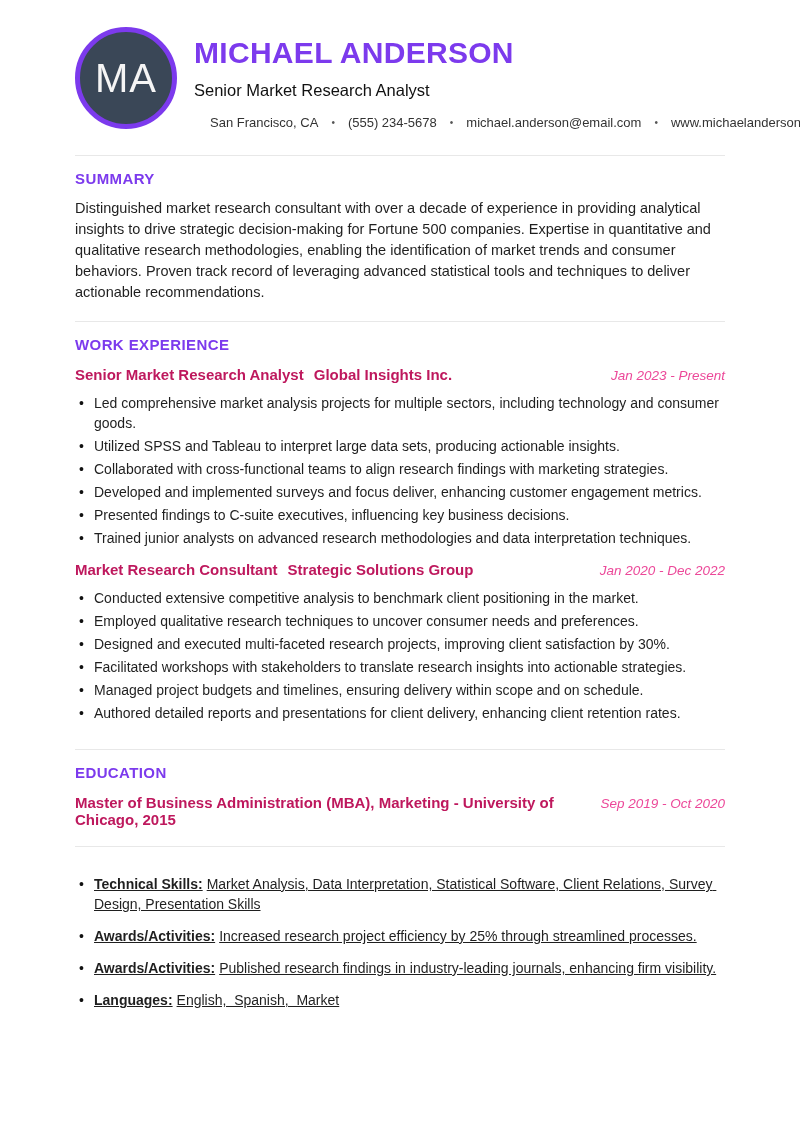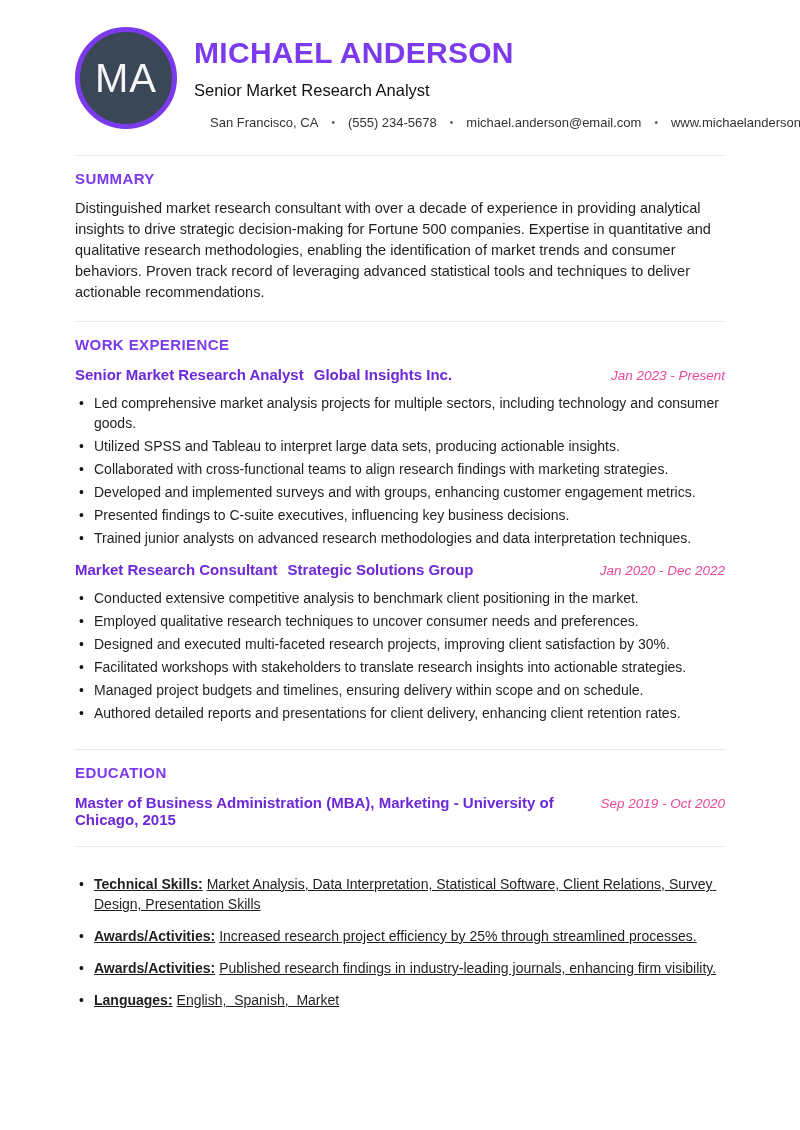--- a/index.html
+++ b/index.html
@@ -48,21 +48,21 @@
   hr.divider { border: none; border-top: 1px solid var(--divider); margin: 0; }
   hr.header-divider { margin-top: 20px; }
   .section { padding: 14px 0 18px 0; }
   .section-heading {
     color: var(--accent);
     font-size: 15px;
     font-weight: 700;
     letter-spacing: 0.4px;
   }
   .entry-row { display: flex; justify-content: space-between; align-items: baseline; }
-  .entry-title { font-size: 15px; font-weight: 700; color: #6d28d9; }
+  .entry-title { font-size: 15px; font-weight: 700; color: #be185d; }
   .entry-dates { font-size: 13.5px; font-style: italic; color: #ec4899; white-space: nowrap; margin-left: 16px; }
   
   .summary-text { margin-top: 11px; font-size: 14.5px; line-height: 21px; color: var(--text); }
   
   .job .entry-row { margin-top: 13px; }
   .job-company { margin-left: 10px; }
   ul.bullet-list { list-style: none; margin: 10px 0 8px 0; }
   ul.bullet-list li {
     position: relative;
     padding-left: 19px;
@@ -132,21 +132,21 @@
     <div class="entry-row">
       <div class="entry-title">
         <span class="job-title-text">Senior Market Research Analyst</span><span class="job-company">Global Insights Inc.</span>
       </div>
       <div class="entry-dates">Jan 2023 - Present</div>
     </div>
     <ul class="bullet-list">
             <li>Led comprehensive market analysis projects for multiple sectors, including technology and consumer goods.</li>
             <li>Utilized SPSS and Tableau to interpret large data sets, producing actionable insights.</li>
             <li>Collaborated with cross-functional teams to align research findings with marketing strategies.</li>
-            <li>Developed and implemented surveys and with groups, enhancing customer engagement metrics.</li>
+            <li>Developed and implemented surveys and focus deliver, enhancing customer engagement metrics.</li>
             <li>Presented findings to C-suite executives, influencing key business decisions.</li>
             <li>Trained junior analysts on advanced research methodologies and data interpretation techniques.</li>
           </ul>
   </div>
 
   <div class="job">
     <div class="entry-row">
       <div class="entry-title">
         <span class="job-title-text">Market Research Consultant</span><span class="job-company">Strategic Solutions Group</span>
       </div>

